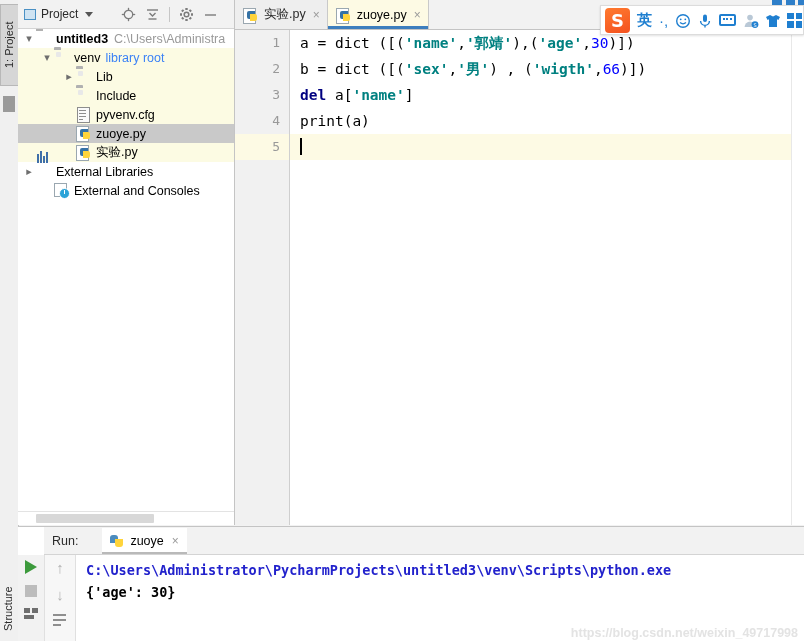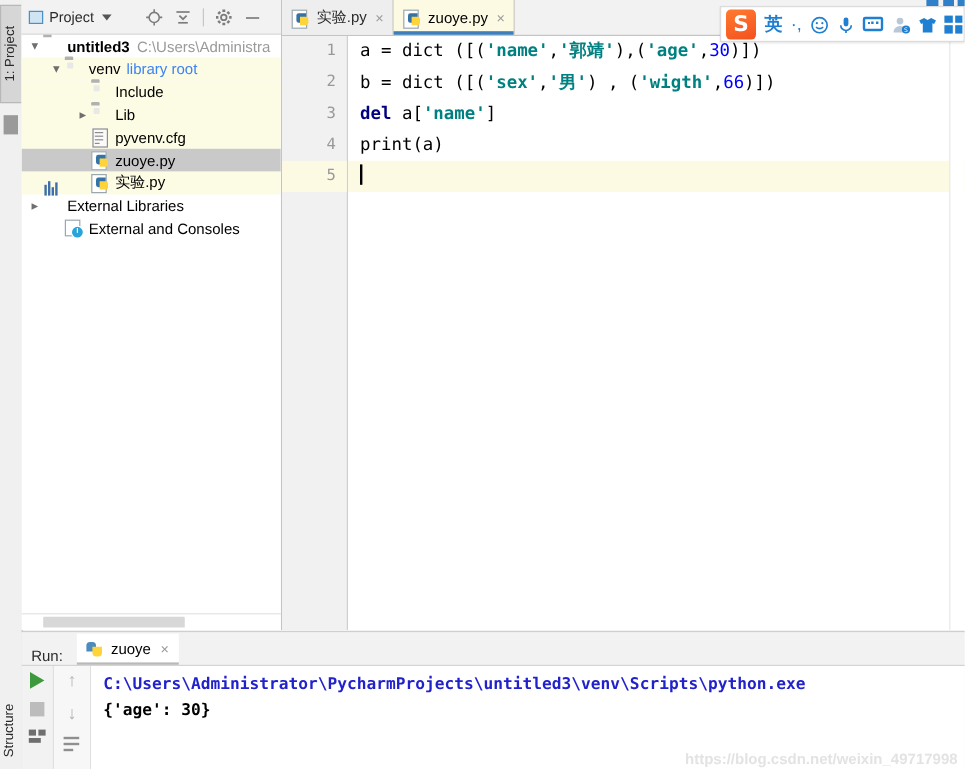--- a/index.html
+++ b/index.html
@@ -251,22 +251,22 @@
     position:absolute; right:0; top:0; width:12px; bottom:0;
     background:#ffffff; border-left:1px solid #e8e8e8;
   }
 
   
   .run-panel {
     position:absolute; left:18px; top:526px; width:786px; height:115px;
     background:#ffffff; border-top:1px solid #c4c4c4;
   }
   .run-head {
-    height:27px; background:#f2f2f2; display:flex; align-items:flex-end;
-    padding-left:8px; gap:12px; border-bottom:1px solid #d4d4d4;
+    height:27px; background:#f2f2f2; display:flex; align-items:center;
+    padding-left:8px; gap:24px; border-bottom:1px solid #d4d4d4;margin-left:26px;
   }
   .run-label { font-size:12.5px; color:#2b2b2b; }
   .run-tab {
     height:26px; display:flex; align-items:center; gap:6px;
     padding:0 8px; background:#ffffff; position:relative; font-size:12.5px;
   }
   .run-tab::after {
     content:""; position:absolute; left:0; right:0; bottom:0; height:2px;
     background:#b9b9b9;
   }
@@ -404,29 +404,29 @@
       </div>
 
       <div class="tnode yellow" style="padding-left:22px">
         <span class="arrow down"></span>
         <span class="ico"><span class="folder lib"></span></span>
         <span class="lbl">venv</span>
         <span class="lbl-dim2">library root</span>
       </div>
 
       <div class="tnode yellow" style="padding-left:44px">
+        <span class="arrow right"></span>
+        <span class="ico"><span class="folder lib"></span></span>
+        <span class="lbl">Lib</span>
+      </div>
+
+      <div class="tnode yellow" style="padding-left:44px">
         <span class="arrow"></span>
         <span class="ico"><span class="folder lib"></span></span>
         <span class="lbl">Include</span>
-      </div>
-
-      <div class="tnode yellow" style="padding-left:44px">
-        <span class="arrow right"></span>
-        <span class="ico"><span class="folder lib"></span></span>
-        <span class="lbl">Lib</span>
       </div>
 
 
       <div class="tnode yellow" style="padding-left:58px">
         <span class="ico">
           <span class="cfgfile">
             <span class="pg"></span>
             <span class="ln" style="top:3px"></span><span class="ln" style="top:6px"></span>
             <span class="ln" style="top:9px"></span><span class="ln" style="top:12px;width:4px"></span>
           </span>

